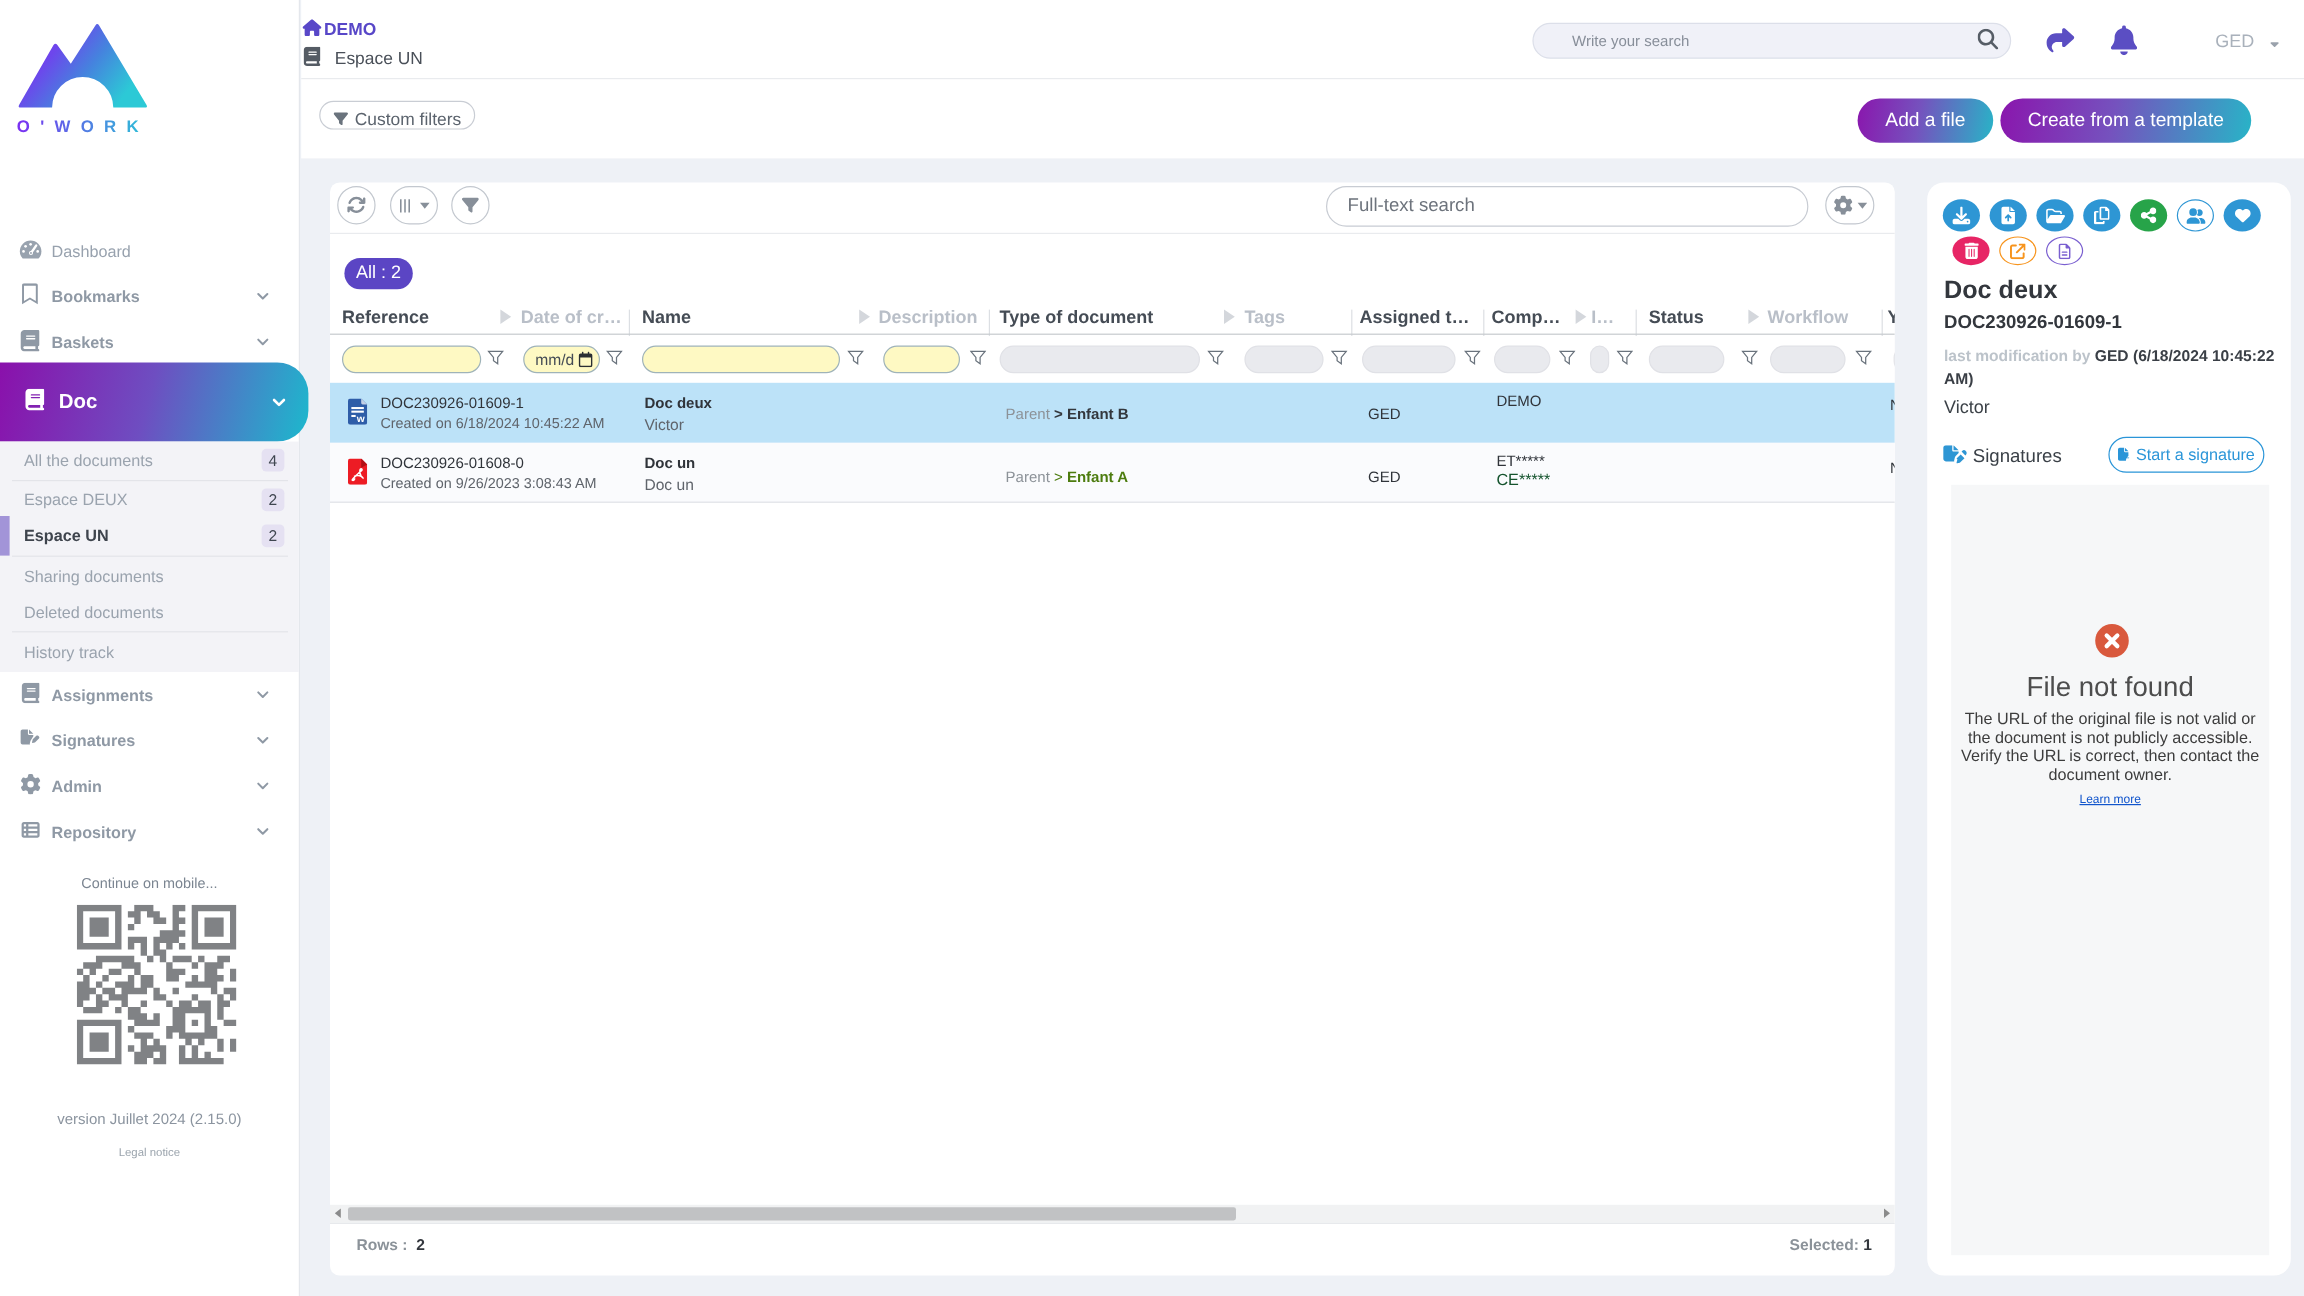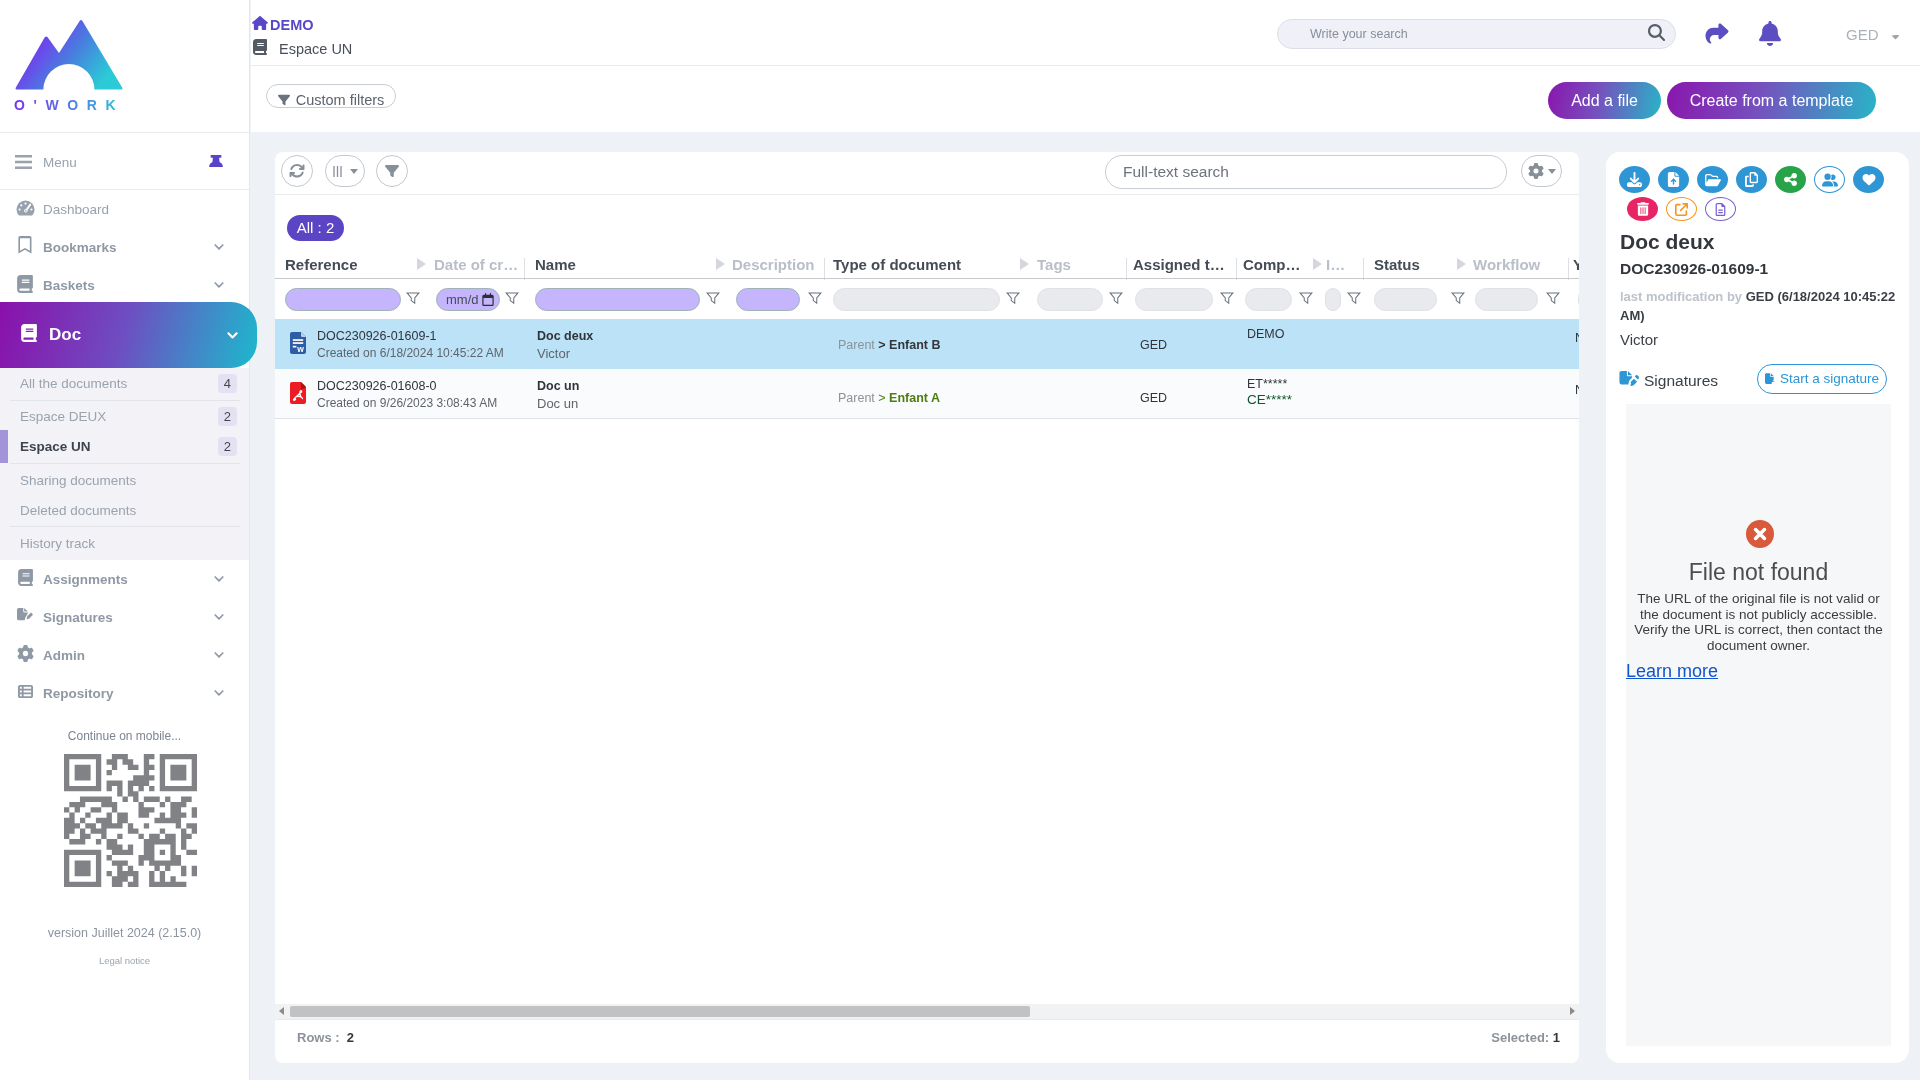--- a/index.html
+++ b/index.html
@@ -33,21 +33,21 @@
 .card { position:absolute; background:#fff; border-radius:8px; }
 .maincard { left:275px; top:152px; width:1304px; height:911px; }
 .rightcard { left:1606px; top:152px; width:303px; height:911px; border-radius:14px; }
 
 .circbtn { position:absolute; top:3px; height:32px; border:1px solid #c3c8cf; border-radius:16px; background:#fff; display:flex; align-items:center; justify-content:center; }
 
 .th { position:absolute; top:0; font-size:15px; font-weight:bold; color:#454c55; white-space:nowrap; }
 .th.dim { color:#b9bfc8; }
 .colcaret { position:absolute; width:0; height:0; border:6px solid transparent; border-left:9px solid #d4d7dc; border-right:0; }
 .coldiv { position:absolute; top:2px; height:22px; border-left:1px solid #dcdfe3; }
-.finput { position:absolute; top:0; height:23px; border:1px solid #9fb3b9; border-radius:12px; background:#c4b5fd; }
+.finput { position:absolute; top:0; height:23px; border:1px solid #9fb3b9; border-radius:12px; background:#fef9c3; }
 .finput.dis { background:#e9eaee; border-color:#e0e1e6; }
 .funnel { position:absolute; top:3px; }
 .row { position:absolute; left:0; width:1304px; height:50px; }
 .rtxt1 { position:absolute; top:10px; font-size:12.5px; color:#30343a; white-space:nowrap; }
 .rtxt2 { position:absolute; top:27px; font-size:12px; color:#5f646b; white-space:nowrap; }
 .rname { font-weight:bold; }
 
 .actbtn { position:absolute; border-radius:50%; display:flex; align-items:center; justify-content:center; }
 .fnf { color:#4d4d4d; }
 a.lm { color:#1155cc; }
@@ -67,29 +67,20 @@
       </linearGradient>
       <linearGradient id="lgt" x1="0" y1="0" x2="1" y2="0">
         <stop offset="0" stop-color="#7b2ff2"></stop>
           <stop offset="1" stop-color="#2cc4d6"></stop>
       </linearGradient>
     </defs>
     <path fill="url(#lg)" fill-rule="evenodd" d="M30.6 21.6 Q32.2 19.4 33.8 21.6 L45 37.1 L65.5 5.2 Q67 3 68.6 5.2 L108 71.2 Q109.5 73.6 106.6 73.6 L80.4 73.6 A25.4 25.4 0 0 0 29.4 73.6 L3.4 73.6 Q0.6 73.6 2 71.2 Z"></path>
     <text x="0" y="94" font-family="Liberation Sans" font-size="14" font-weight="bold" letter-spacing="8.6" fill="url(#lgt)">O'WORK</text>
   </svg>
 
-  <div class="menurow">
-    <svg class="abs" style="left:15px;top:22px;" width="17" height="14" viewBox="0 0 17 14">
-        <path fill="#99a2ad" d="M0 0h17v2.6H0zM0 5.7h17v2.6H0zM0 11.4h17v2.6H0z"></path>
-      </svg>
-    <span class="abs" style="left:43px;top:22px;font-size:13.5px;color:#99a2ad;">Menu</span>
-    <svg class="abs" style="left:209px;top:22px;" width="14" height="14" viewBox="0 0 14 14">
-        <path fill="#5b43c9" d="M2.2 0 h9.6 q0.6 0 0.6 0.6 v1.5 q0 0.6 -0.6 0.6 h-1.7 l0.5 4.3 q2.9 1.5 3.4 4.3 q0.1 0.7 -0.6 0.7 h-12.8 q-0.7 0 -0.6 -0.7 q0.5 -2.8 3.4 -4.3 l0.5 -4.3 h-1.7 q-0.6 0 -0.6 -0.6 v-1.5 q0 -0.6 0.6 -0.6 z"></path>
-      </svg>
-  </div>
 
   <div class="mitem" style="top:190px;">
     <span class="ic"><svg width="19" height="16" viewBox="0 0 19 16">
           <path fill="#98a2ae" d="M9.5 0.5 A9 9 0 0 1 18.5 9.5 c0 2.3-.9 4.5-2.4 6H2.9 A9 9 0 0 1 0.5 9.5 9 9 0 0 1 9.5 0.5 z"></path>
           <g fill="#fff">
             <circle cx="3.6" cy="9.5" r="1.1"></circle>
             <circle cx="5.3" cy="5.3" r="1.1"></circle>
             <circle cx="9.5" cy="3.6" r="1.1"></circle>
             <circle cx="15.4" cy="9.5" r="1.1"></circle>
           </g>
@@ -463,15 +454,15 @@
   <div class="abs" style="left:20px;top:252px;width:265px;height:642px;background:#f6f7f8;">
     <div class="abs" style="left:120px;top:116px;width:28px;height:28px;border-radius:50%;background:#d9593d;">
         <svg style="position:absolute;left:6px;top:6px;" width="16" height="16" viewBox="0 0 18 18">
           <g stroke="#fff" stroke-width="4" stroke-linecap="round">
             <path d="M4 4 14 14M14 4 4 14"></path>
           </g>
         </svg>
       </div>
     <div class="fnf" style="position:absolute;left:0;top:155px;width:265px;text-align:center;font-size:23px;">File not found</div>
     <div style="position:absolute;left:0;top:187px;width:265px;text-align:center;font-size:13.5px;color:#3c3c3c;line-height:15.5px;">The URL of the original file is not valid or<br>the document is not publicly accessible.<br>Verify the URL is correct, then contact the<br>document owner.</div>
-    <div style="position:absolute;left:0;top:257px;width:265px;font-size:18px;"><a class="lm" style="text-decoration:underline;">Learn more</a></div>
+    <div style="position:absolute;left:0;top:257px;width:265px;text-align:center;font-size:10px;"><a class="lm" style="text-decoration:underline;">Learn more</a></div>
   </div>
 </div>
 
 </body></html>

